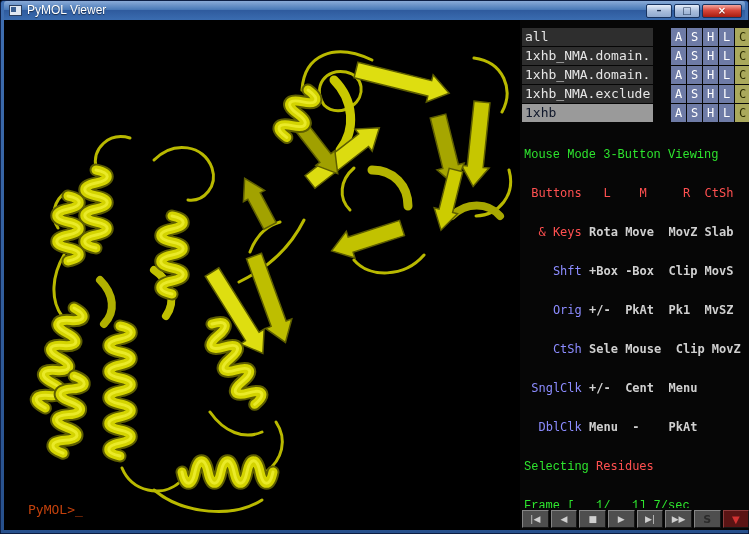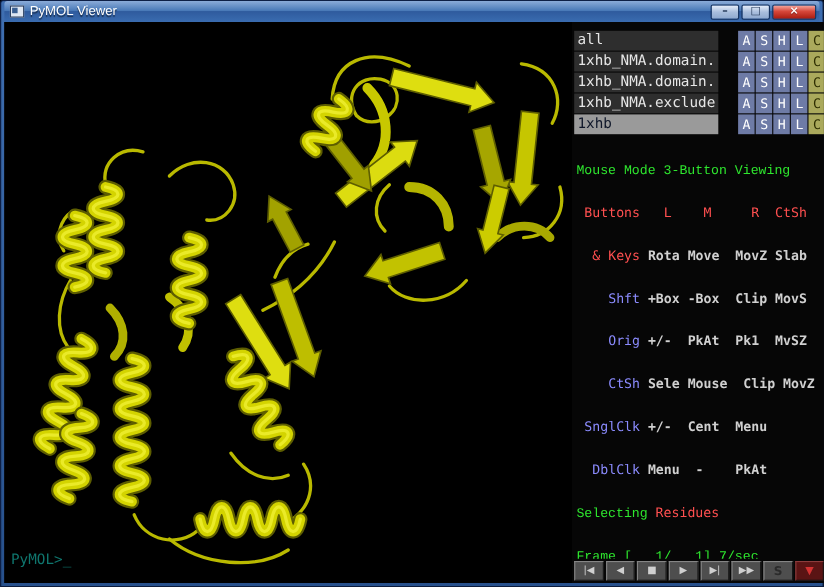--- a/index.html
+++ b/index.html
@@ -50,22 +50,22 @@
     background: linear-gradient(#f5a79e, #d6473a 45%, #a81c10);
     text-shadow: 0 1px 1px rgba(0,0,0,.4);
   }
 
   
   .content { flex: 1; display: flex; background: #000; min-height: 0; }
 
   .viewport { position: relative; width: 516px; flex: 0 0 516px; background: #000; }
   .viewport svg { position: absolute; inset: 0; }
   .prompt {
-    position: absolute; left: 6px; bottom: 13px;
-    color: #0f766e; font: 13px "DejaVu Sans Mono", monospace;
+    position: absolute; left: 24px; bottom: 13px;
+    color: #c2410c; font: 13px "DejaVu Sans Mono", monospace;
     white-space: pre;
   }
 
   
   .sidebar {
     flex: 1; background: #060606;
     display: flex; flex-direction: column;
     padding: 8px 1px 1px 2px; min-height: 0;
   }
   .objects { display: flex; flex-direction: column; gap: 1px; }

